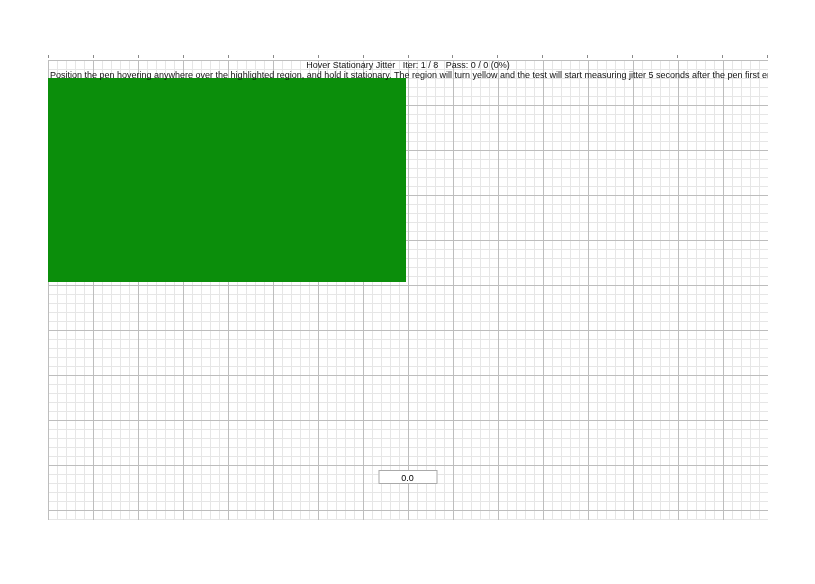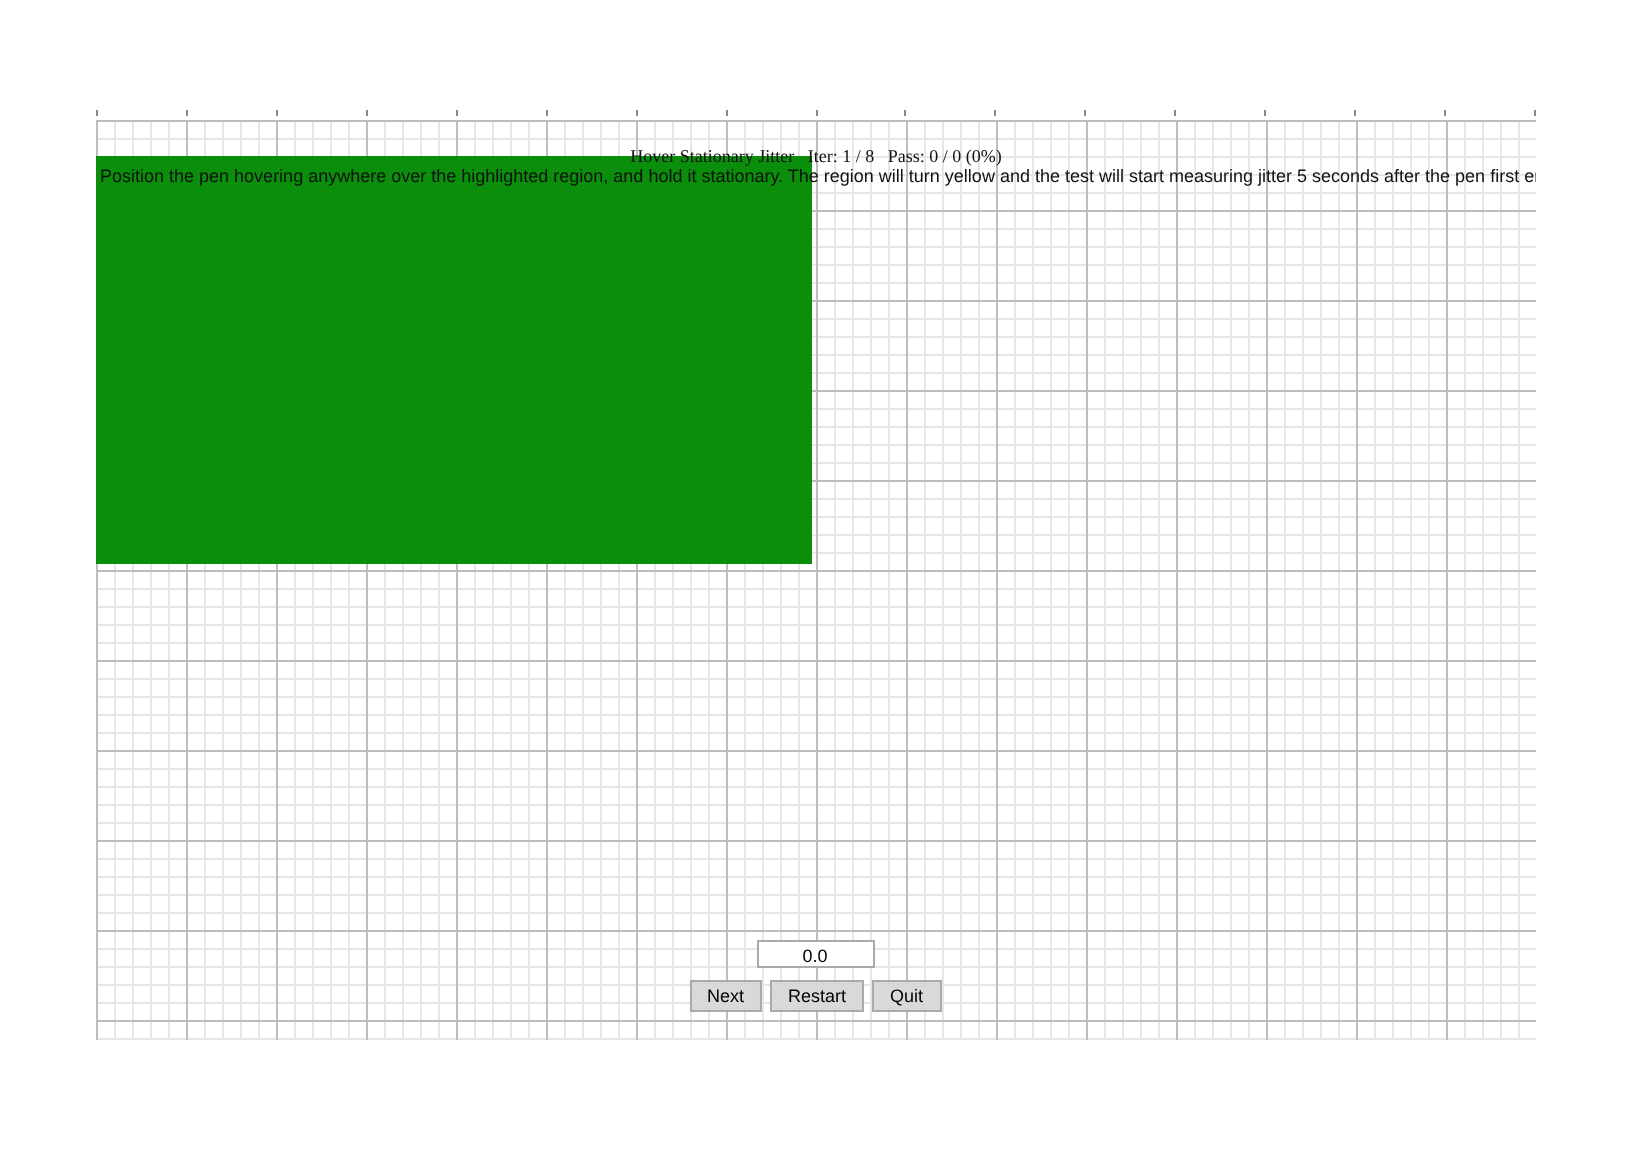--- a/index.html
+++ b/index.html
@@ -59,23 +59,22 @@
     position: absolute;
     left: 48px;
     top: 60px;
     width: 720px;
     z-index: 3;
   }
   .header-line1 {
     text-align: center;
     white-space: nowrap;
     line-height: 10px;
-    padding-top: 13px;
+    padding-top: 0px;
     color: #111;
-    font-family: Liberation Serif, serif;
   }
   .header-line2 {
     padding: 0 2px;
     white-space: nowrap;
     overflow: hidden;
     line-height: 10px;
     color: #111;
   }
   .highlight-region {
     position: absolute;
@@ -160,19 +159,14 @@
       <span>Pass:</span>
       <span>0 / 0 (0%)</span>
     </div>
     <div class="header-line2">Position the pen hovering anywhere over the highlighted region, and hold it stationary. The region will turn yellow and the test will start measuring jitter 5 seconds after the pen first enters hover range. Once the region turns green again, lift the pen.</div>
   </div>
 
   <div class="highlight-region"></div>
 
   <div class="readout">0.0</div>
 
-  <div class="button-row">
-    <button>Next</button>
-    <button>Restart</button>
-    <button>Quit</button>
-  </div>
 
 </div>
 
 </body></html>

